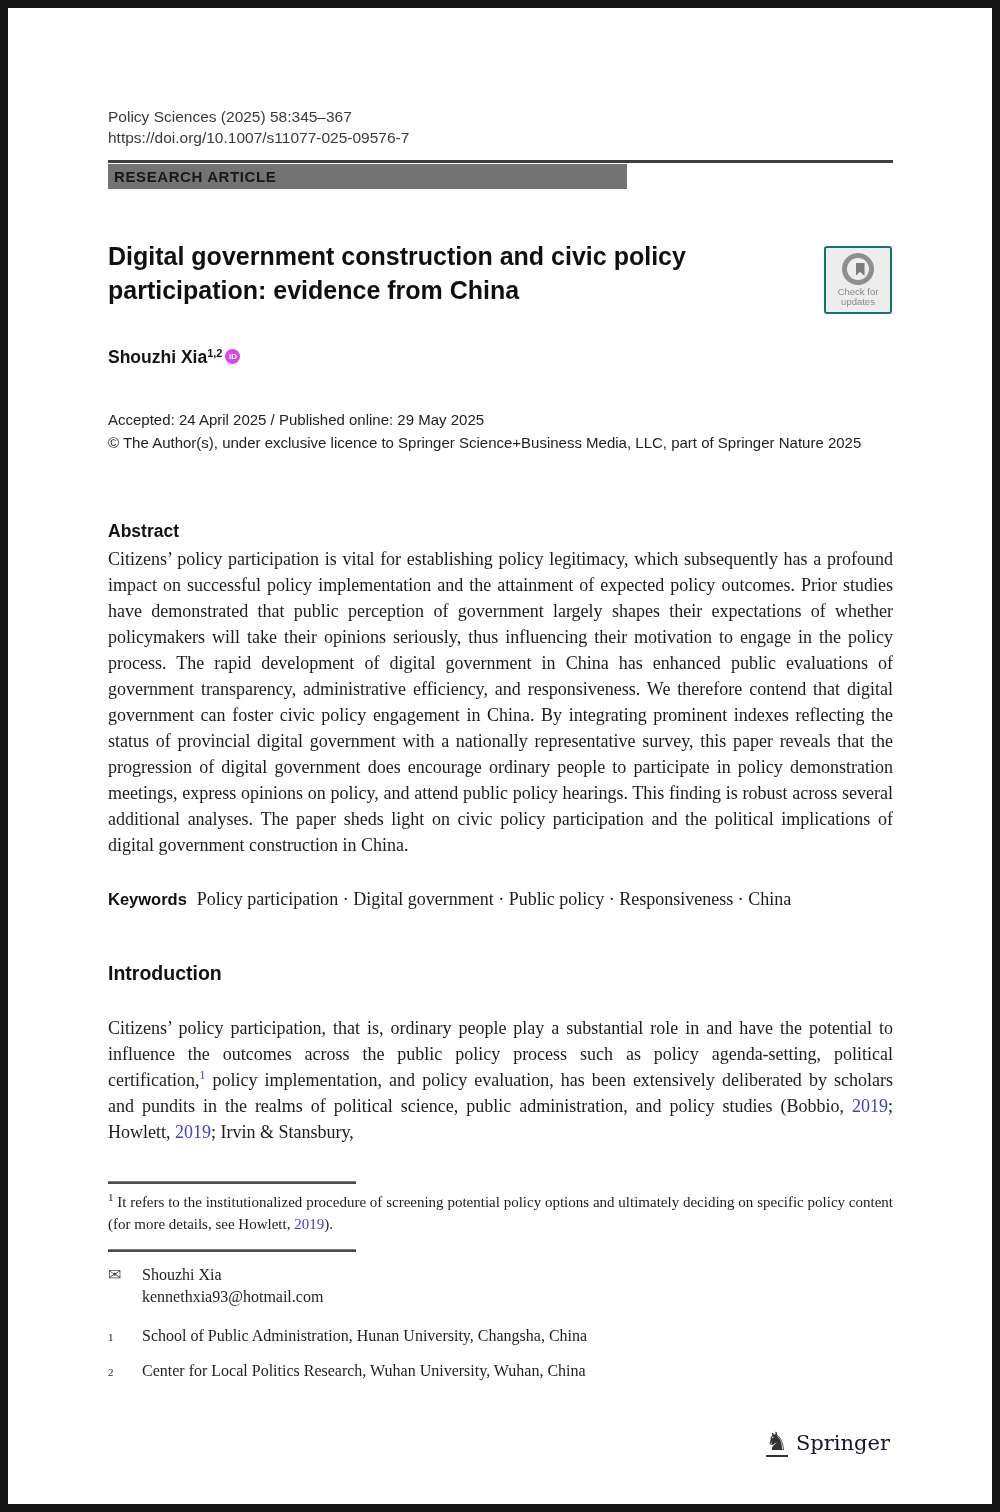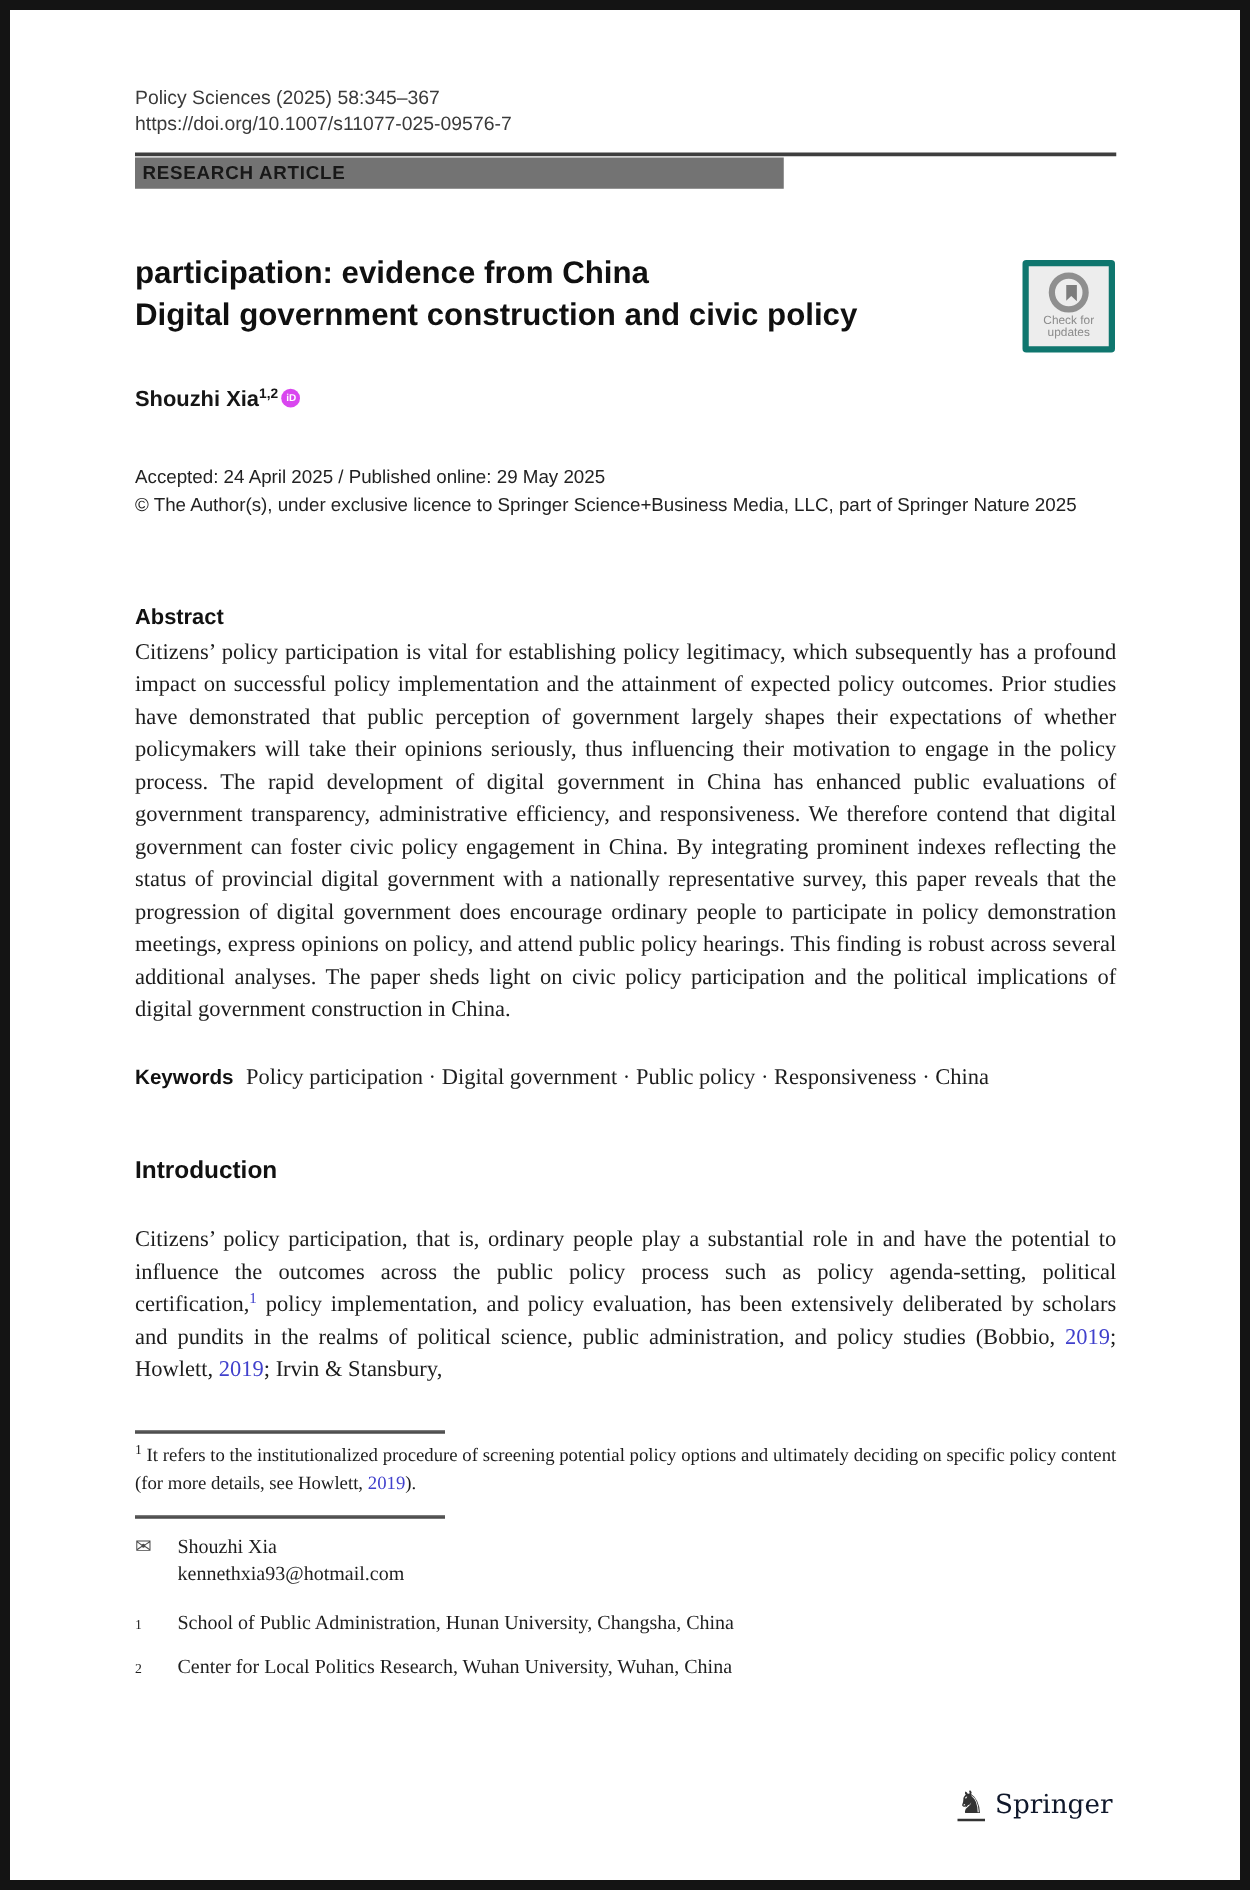--- a/index.html
+++ b/index.html
@@ -1,29 +1,29 @@
 <!DOCTYPE html>
 <html><head>
 <meta charset="utf-8">
 <style>
   html,body{margin:0;padding:0;background:#141414;}
   .frame{position:relative;width:1000px;height:1512px;background:#141414;overflow:hidden;}
   .page{position:absolute;left:8px;top:8px;right:8px;bottom:8px;background:#ffffff;
         font-family:"Liberation Serif","DejaVu Serif",serif;color:#1e1e1e;}
   .content{padding:0 99px 0 100px;position:relative;}
 
-  .journal-head{margin-top:60px;font-family:"Liberation Sans","DejaVu Sans",sans-serif;
+  .journal-head{margin-top:98px;font-family:"Liberation Sans","DejaVu Sans",sans-serif;
                 font-size:15.5px;line-height:21px;color:#3a3a3a;}
   .rule-top{margin-top:12px;height:3px;background:#3e3e3e;}
   .type-bar{margin-top:1px;height:25px;width:519px;background:#737373;display:flex;align-items:center;
             font-family:"Liberation Sans","DejaVu Sans",sans-serif;font-weight:bold;font-size:15px;
             letter-spacing:.6px;color:#181818;padding-left:6px;box-sizing:border-box;}
 
   .cfu-badge{position:absolute;top:140px;right:100px;width:64px;height:64px;background:#ededed;
-             border:5px solid #0f766e;border-radius:3px;display:flex;flex-direction:column;
+             border:2px solid #0f766e;border-radius:3px;display:flex;flex-direction:column;
              align-items:center;justify-content:center;cursor:pointer;}
   .cfu-circle{width:22px;height:22px;border:5px solid #8f8f8f;border-radius:50%;
               display:flex;align-items:center;justify-content:center;margin-bottom:2px;}
   .cfu-bookmark{width:9px;height:13px;background:#7d7d7d;margin-left:4px;margin-top:2px;
                 clip-path:polygon(0 0,100% 0,100% 100%,50% 68%,0 100%);}
   .cfu-text{font-family:"Liberation Sans","DejaVu Sans",sans-serif;font-size:9.5px;line-height:10.5px;
             color:#8a8a8a;text-align:center;}
 
   .title{margin-top:50px;font-family:"Liberation Sans","DejaVu Sans",sans-serif;font-weight:bold;
          font-size:25px;line-height:34px;color:#101010;}
@@ -89,22 +89,22 @@
         <div class="cfu-circle">
           <div class="cfu-bookmark"></div>
         </div>
         <div class="cfu-text">
           <div>Check for</div>
           <div>updates</div>
         </div>
       </div>
 
       <div class="title">
+        <div>Digital government construction and civic policy</div>
         <div>participation: evidence from China</div>
-        <div>Digital government construction and civic policy</div>
       </div>
 
       <div class="author-line">
         <span>Shouzhi Xia</span>
           <span class="author-sup">1,2</span>
         <span class="orcid">iD</span>
       </div>
 
       <div class="dates-block">
         <div>Accepted: 24 April 2025 / Published online: 29 May 2025</div>

